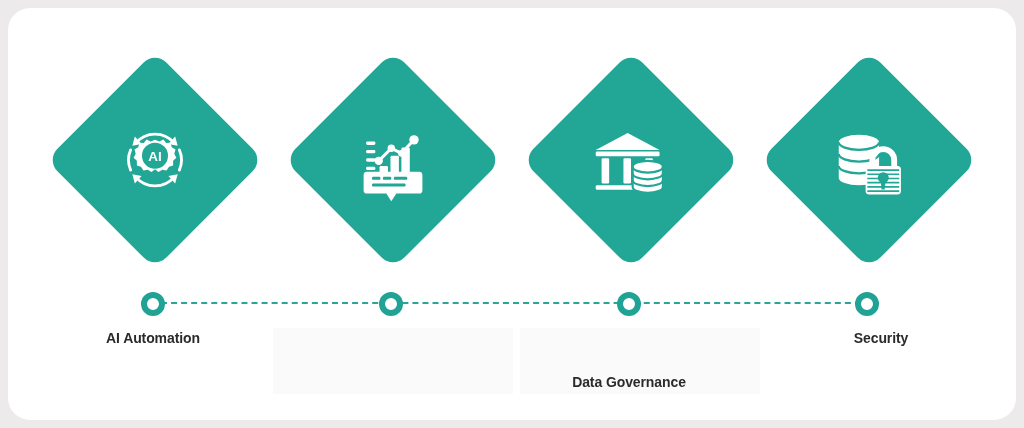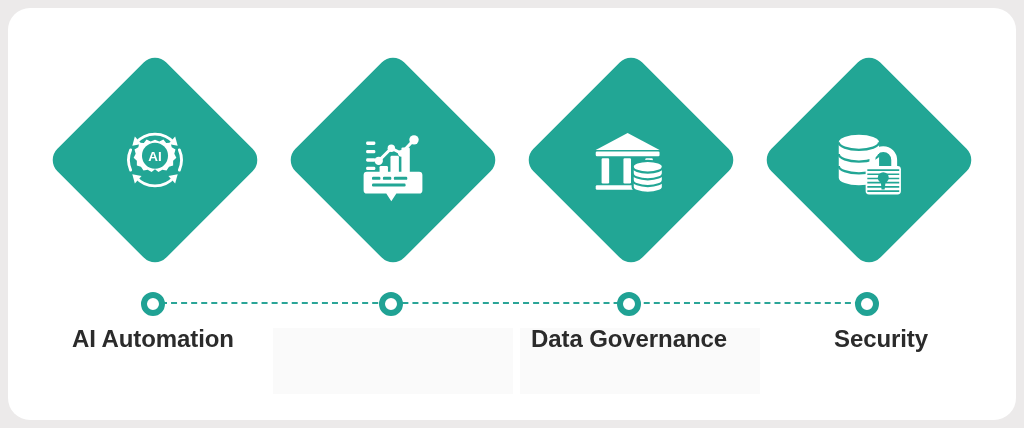--- a/index.html
+++ b/index.html
@@ -122,21 +122,21 @@
     left: 0;
     top: 316px;
     width: 1008px;
     height: 84px;
   }
 
   .label {
     position: absolute;
     width: 248px;
     text-align: center;
-    font-size: 24px;
+    font-size: 14px;
     font-weight: bold;
     line-height: 29px;
     color: #2b2b2b;
     letter-spacing: -0.1px;
   }
 </style>
 </head>
 <body>
 
 <div class="page">
@@ -281,18 +281,18 @@
     <div class="connector">
       <div class="dash-line" style="left:153px; width:710px;"></div>
       <div class="node" style="left:133px;"></div>
       <div class="node" style="left:371px;"></div>
       <div class="node" style="left:609px;"></div>
       <div class="node" style="left:847px;"></div>
     </div>
 
     <div class="labels">
       <div class="label" style="left:21px;">AI Automation</div>
-      <div class="label" style="left:497px;">Data Governance</div>
+      <div class="label" style="left:497px;margin-top:44px;">Data Governance</div>
       <div class="label" style="left:749px;">Security</div>
     </div>
 
   </div>
 </div>
 
 </body></html>

